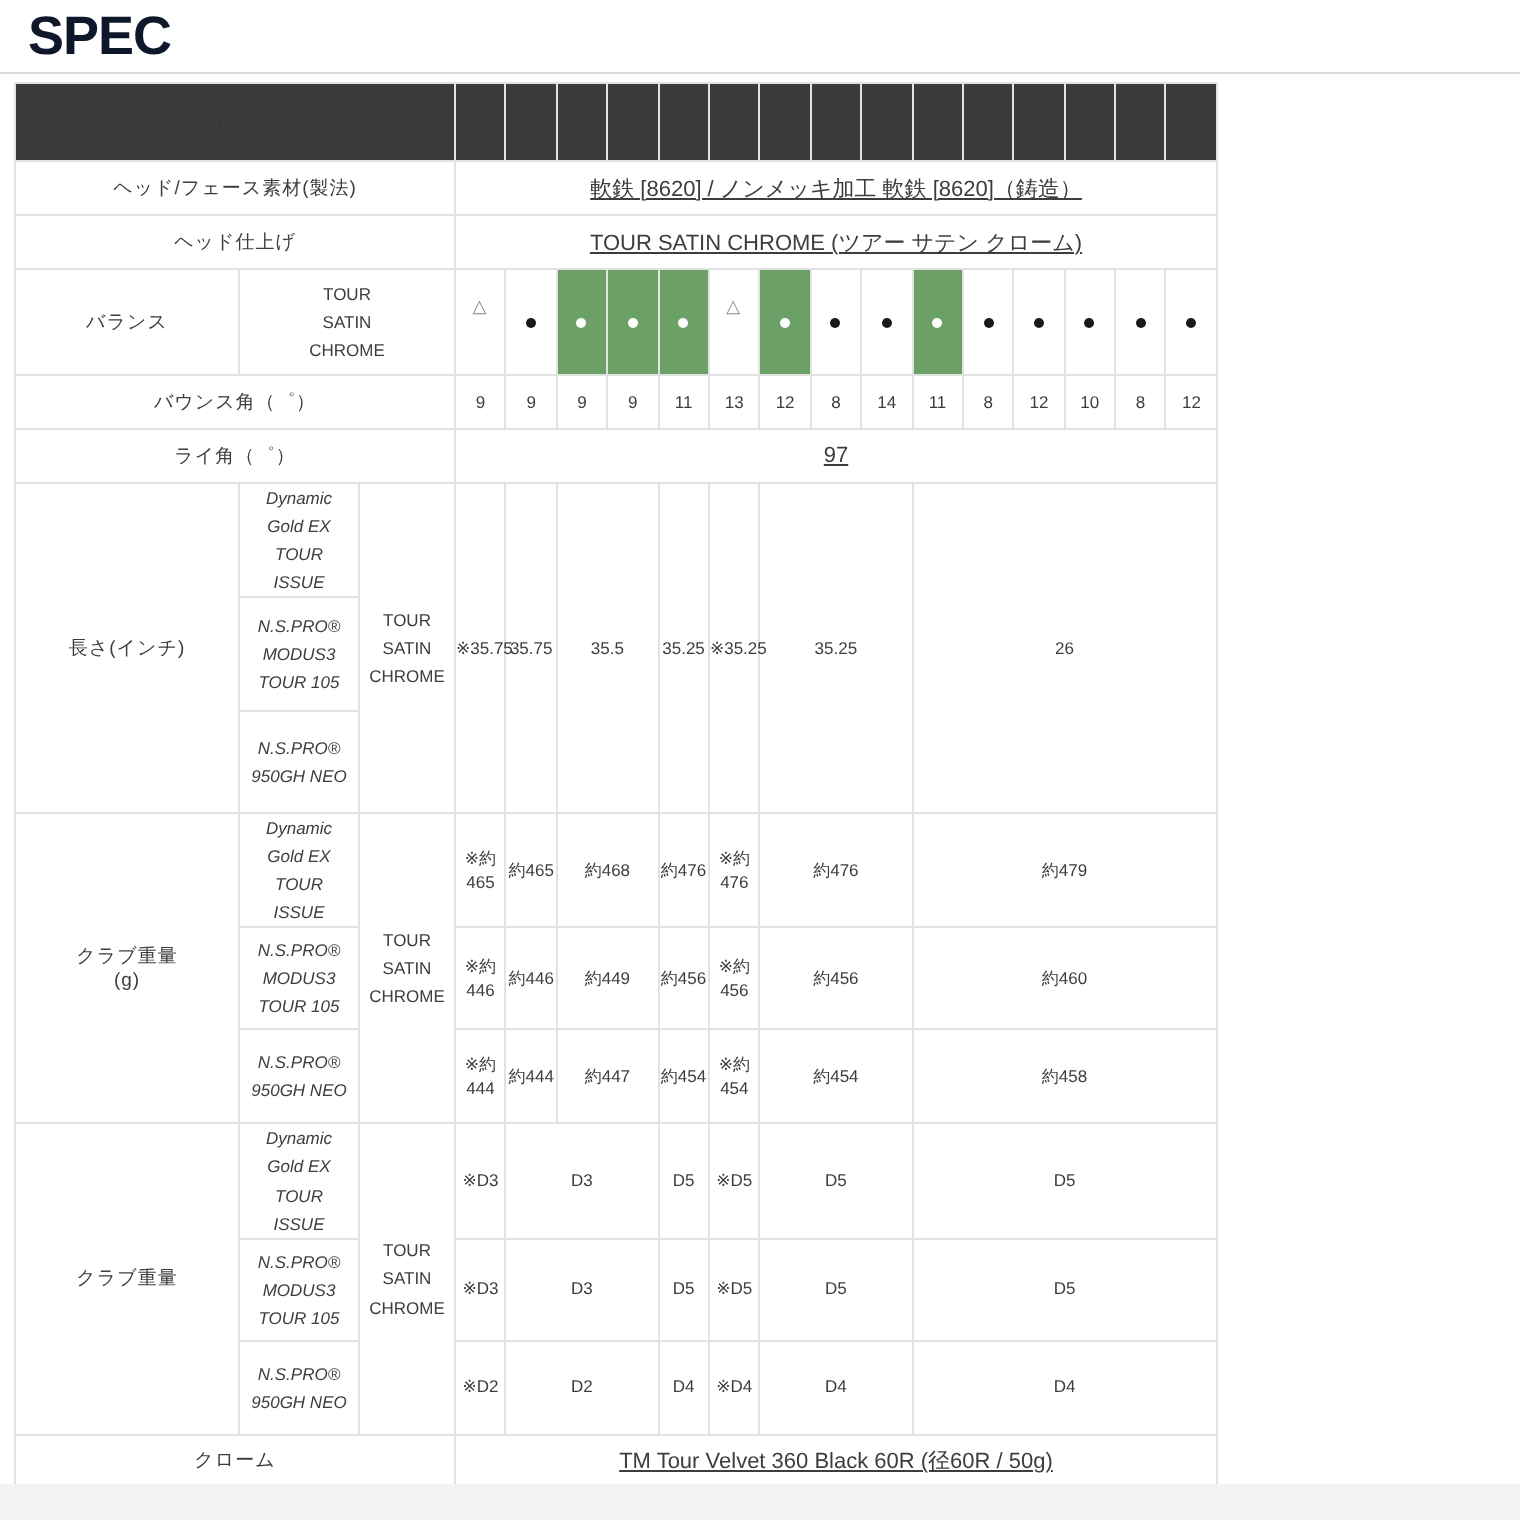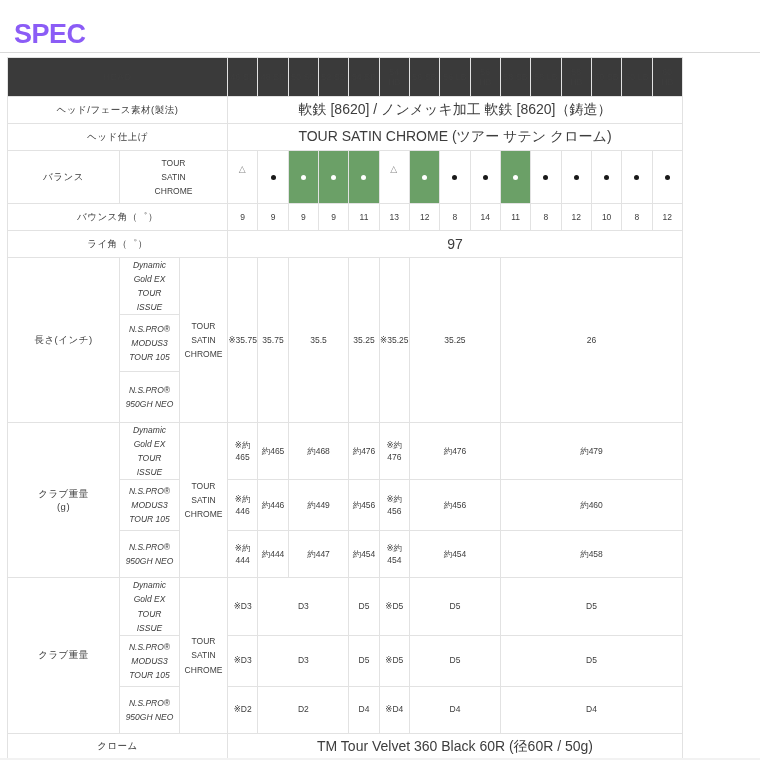--- a/index.html
+++ b/index.html
@@ -18,34 +18,33 @@
     position: relative;
     width: 760px;
     height: 760px;
     background: #ffffff;
     box-sizing: border-box;
   }
   .spec-title {
     font-size: 27px;
     font-weight: bold;
     letter-spacing: -0.5px;
-    color: #8b5cf6;
+    color: #0f172a;
     padding: 4px 0 4px 14px;
     line-height: 1.05;
     font-family: "Liberation Sans", sans-serif;
-    margin-top: 16px;
   }
   .title-rule {
     height: 1px;
     background: #d9d9d9;
     margin: 0 0 0 0;
   }
   table.spec {
     border-collapse: collapse;
-    width: 676px;
+    width: 602px;
     margin: 4px 0 0 7px;
     table-layout: fixed;
     font-size: 9px;
   }
   table.spec td, table.spec th {
     border: 1px solid #e2e2e2;
     text-align: center;
     vertical-align: middle;
     color: #3d3d3d;
     font-weight: normal;
@@ -81,22 +80,23 @@
     font-size: 8.5px;
     line-height: 1.65;
     color: #3d3d3d;
   }
   td.val {
     font-size: 8.5px;
     line-height: 1.45;
     color: #3d3d3d;
   }
   td.wide {
-    font-size: 14px;
-    color: #3d3d3d;
+    font-size: 11px;
+    color: #3d3d3d;
+    text-decoration: underline;
   }
   td.green {
     background: #6ba067;
     border-left: 1px solid #ffffff;
     border-right: 1px solid #ffffff;
     border-top: 1px solid #6ba067;
     border-bottom: 1px solid #6ba067;
   }
   .dot {
     display: inline-block;

